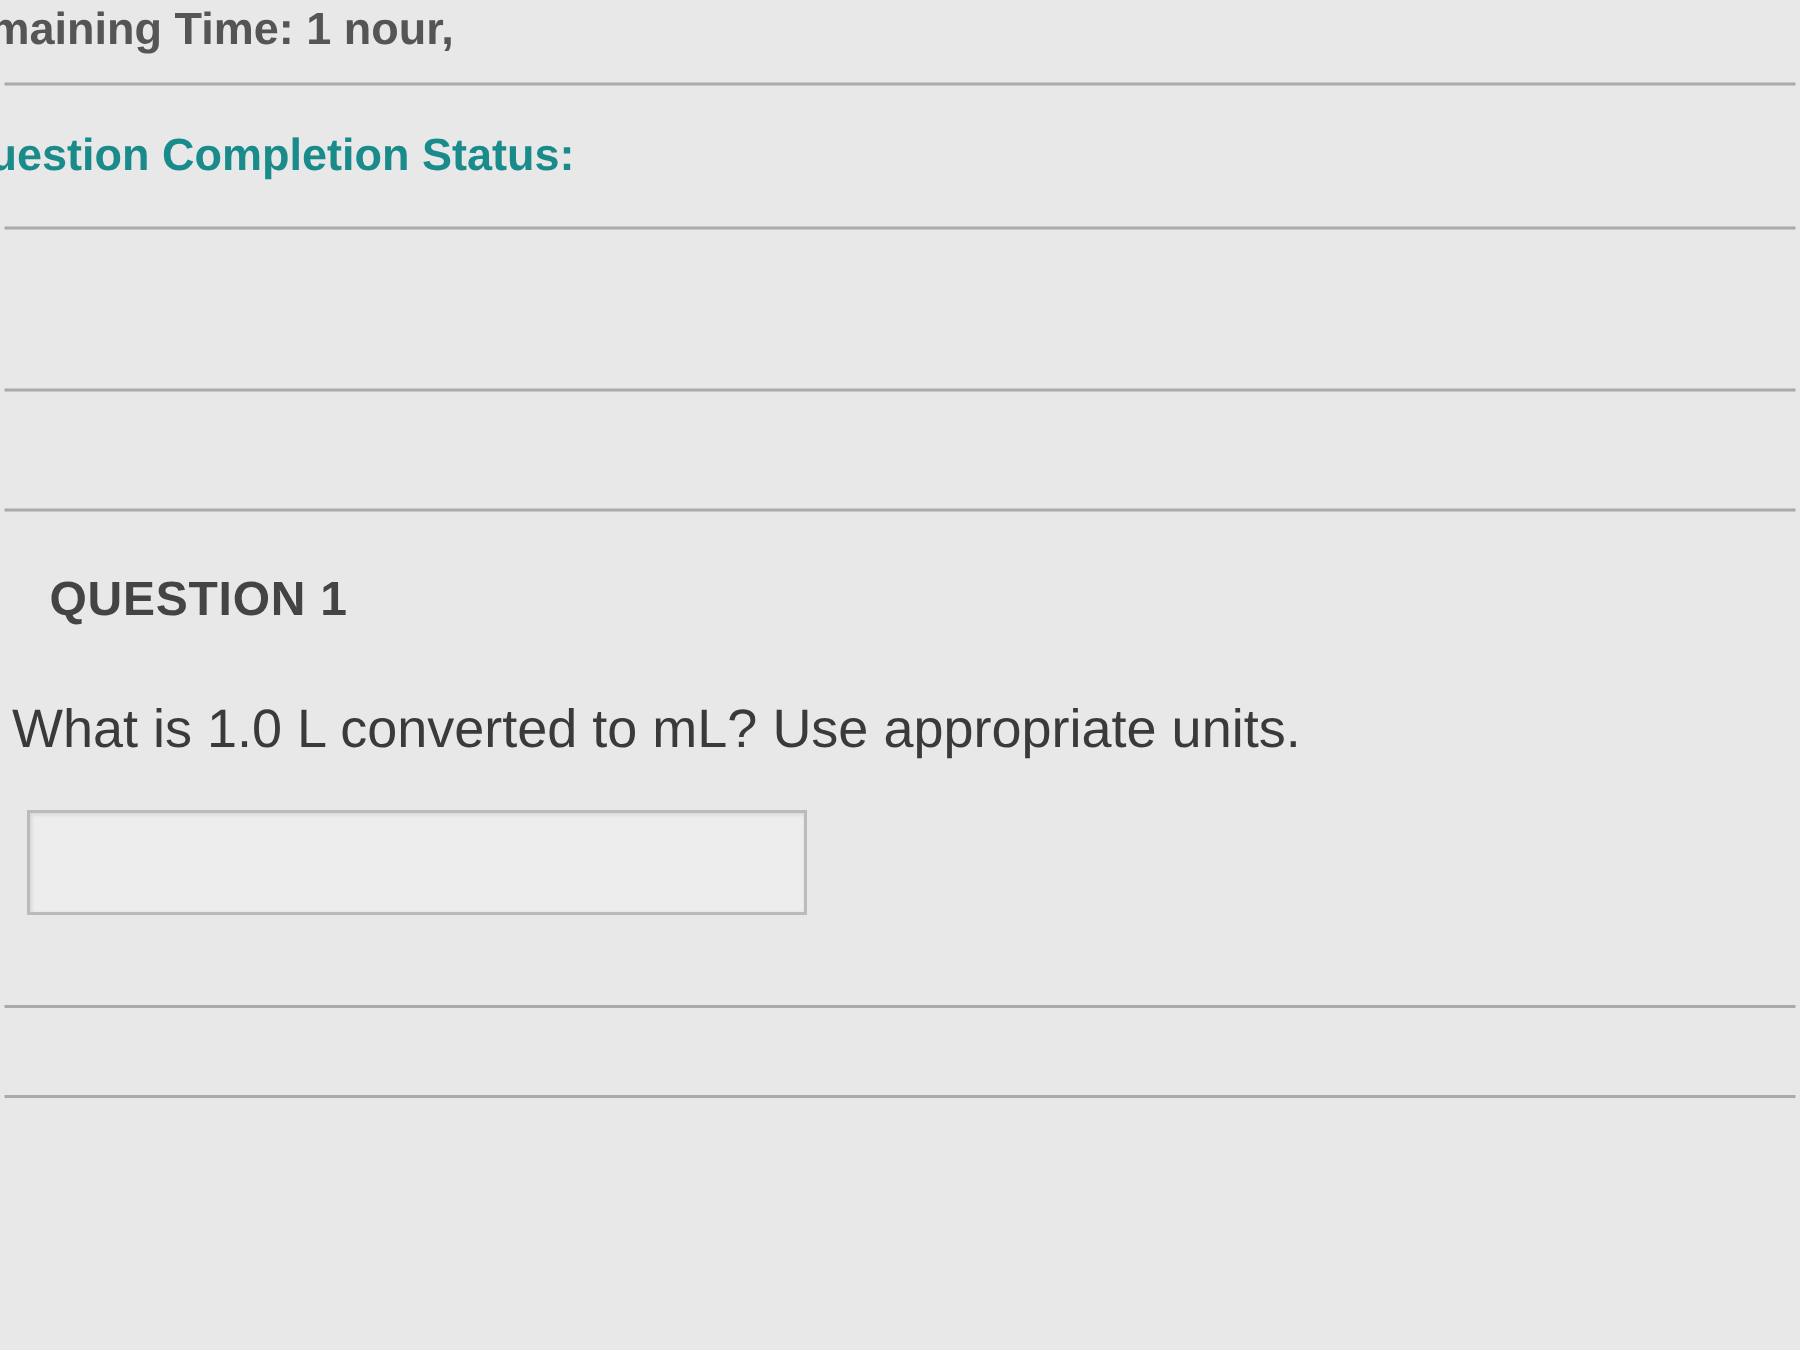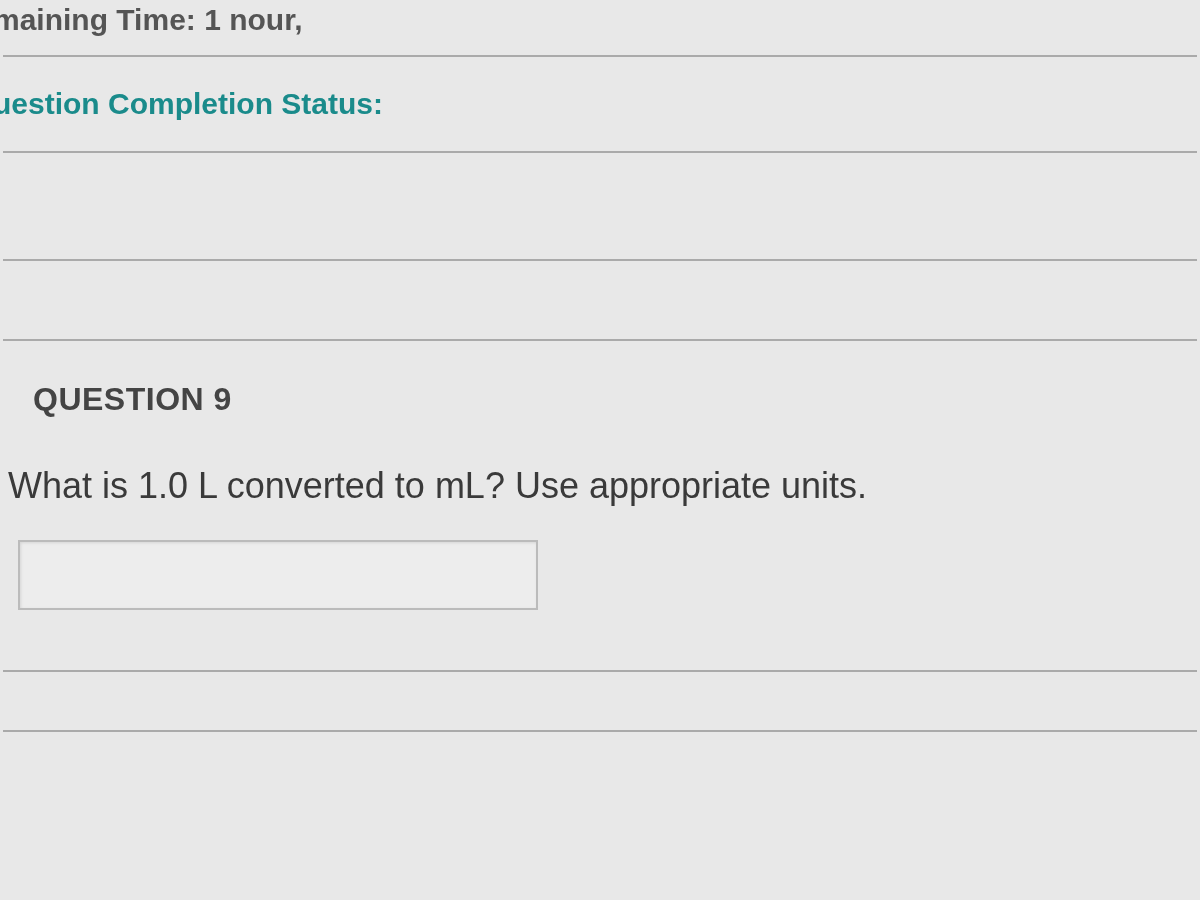--- a/index.html
+++ b/index.html
@@ -90,20 +90,20 @@
 
   <hr class="divider">
 
   <div class="status-label">uestion Completion Status:</div>
 
   <div class="status-area"></div>
 
   <div class="spacing-bar"></div>
 
   <div class="question-block">
-    <div class="question-number">QUESTION 9</div>
+    <div class="question-number">QUESTION 1</div>
     <div class="question-text">What is  1.0 L converted to mL? Use appropriate units.</div>
     <input type="text" class="answer-input" value="" style="">
   </div>
 
   <div class="bottom-spacer"></div>
 
 </div>
 
 </body></html>

